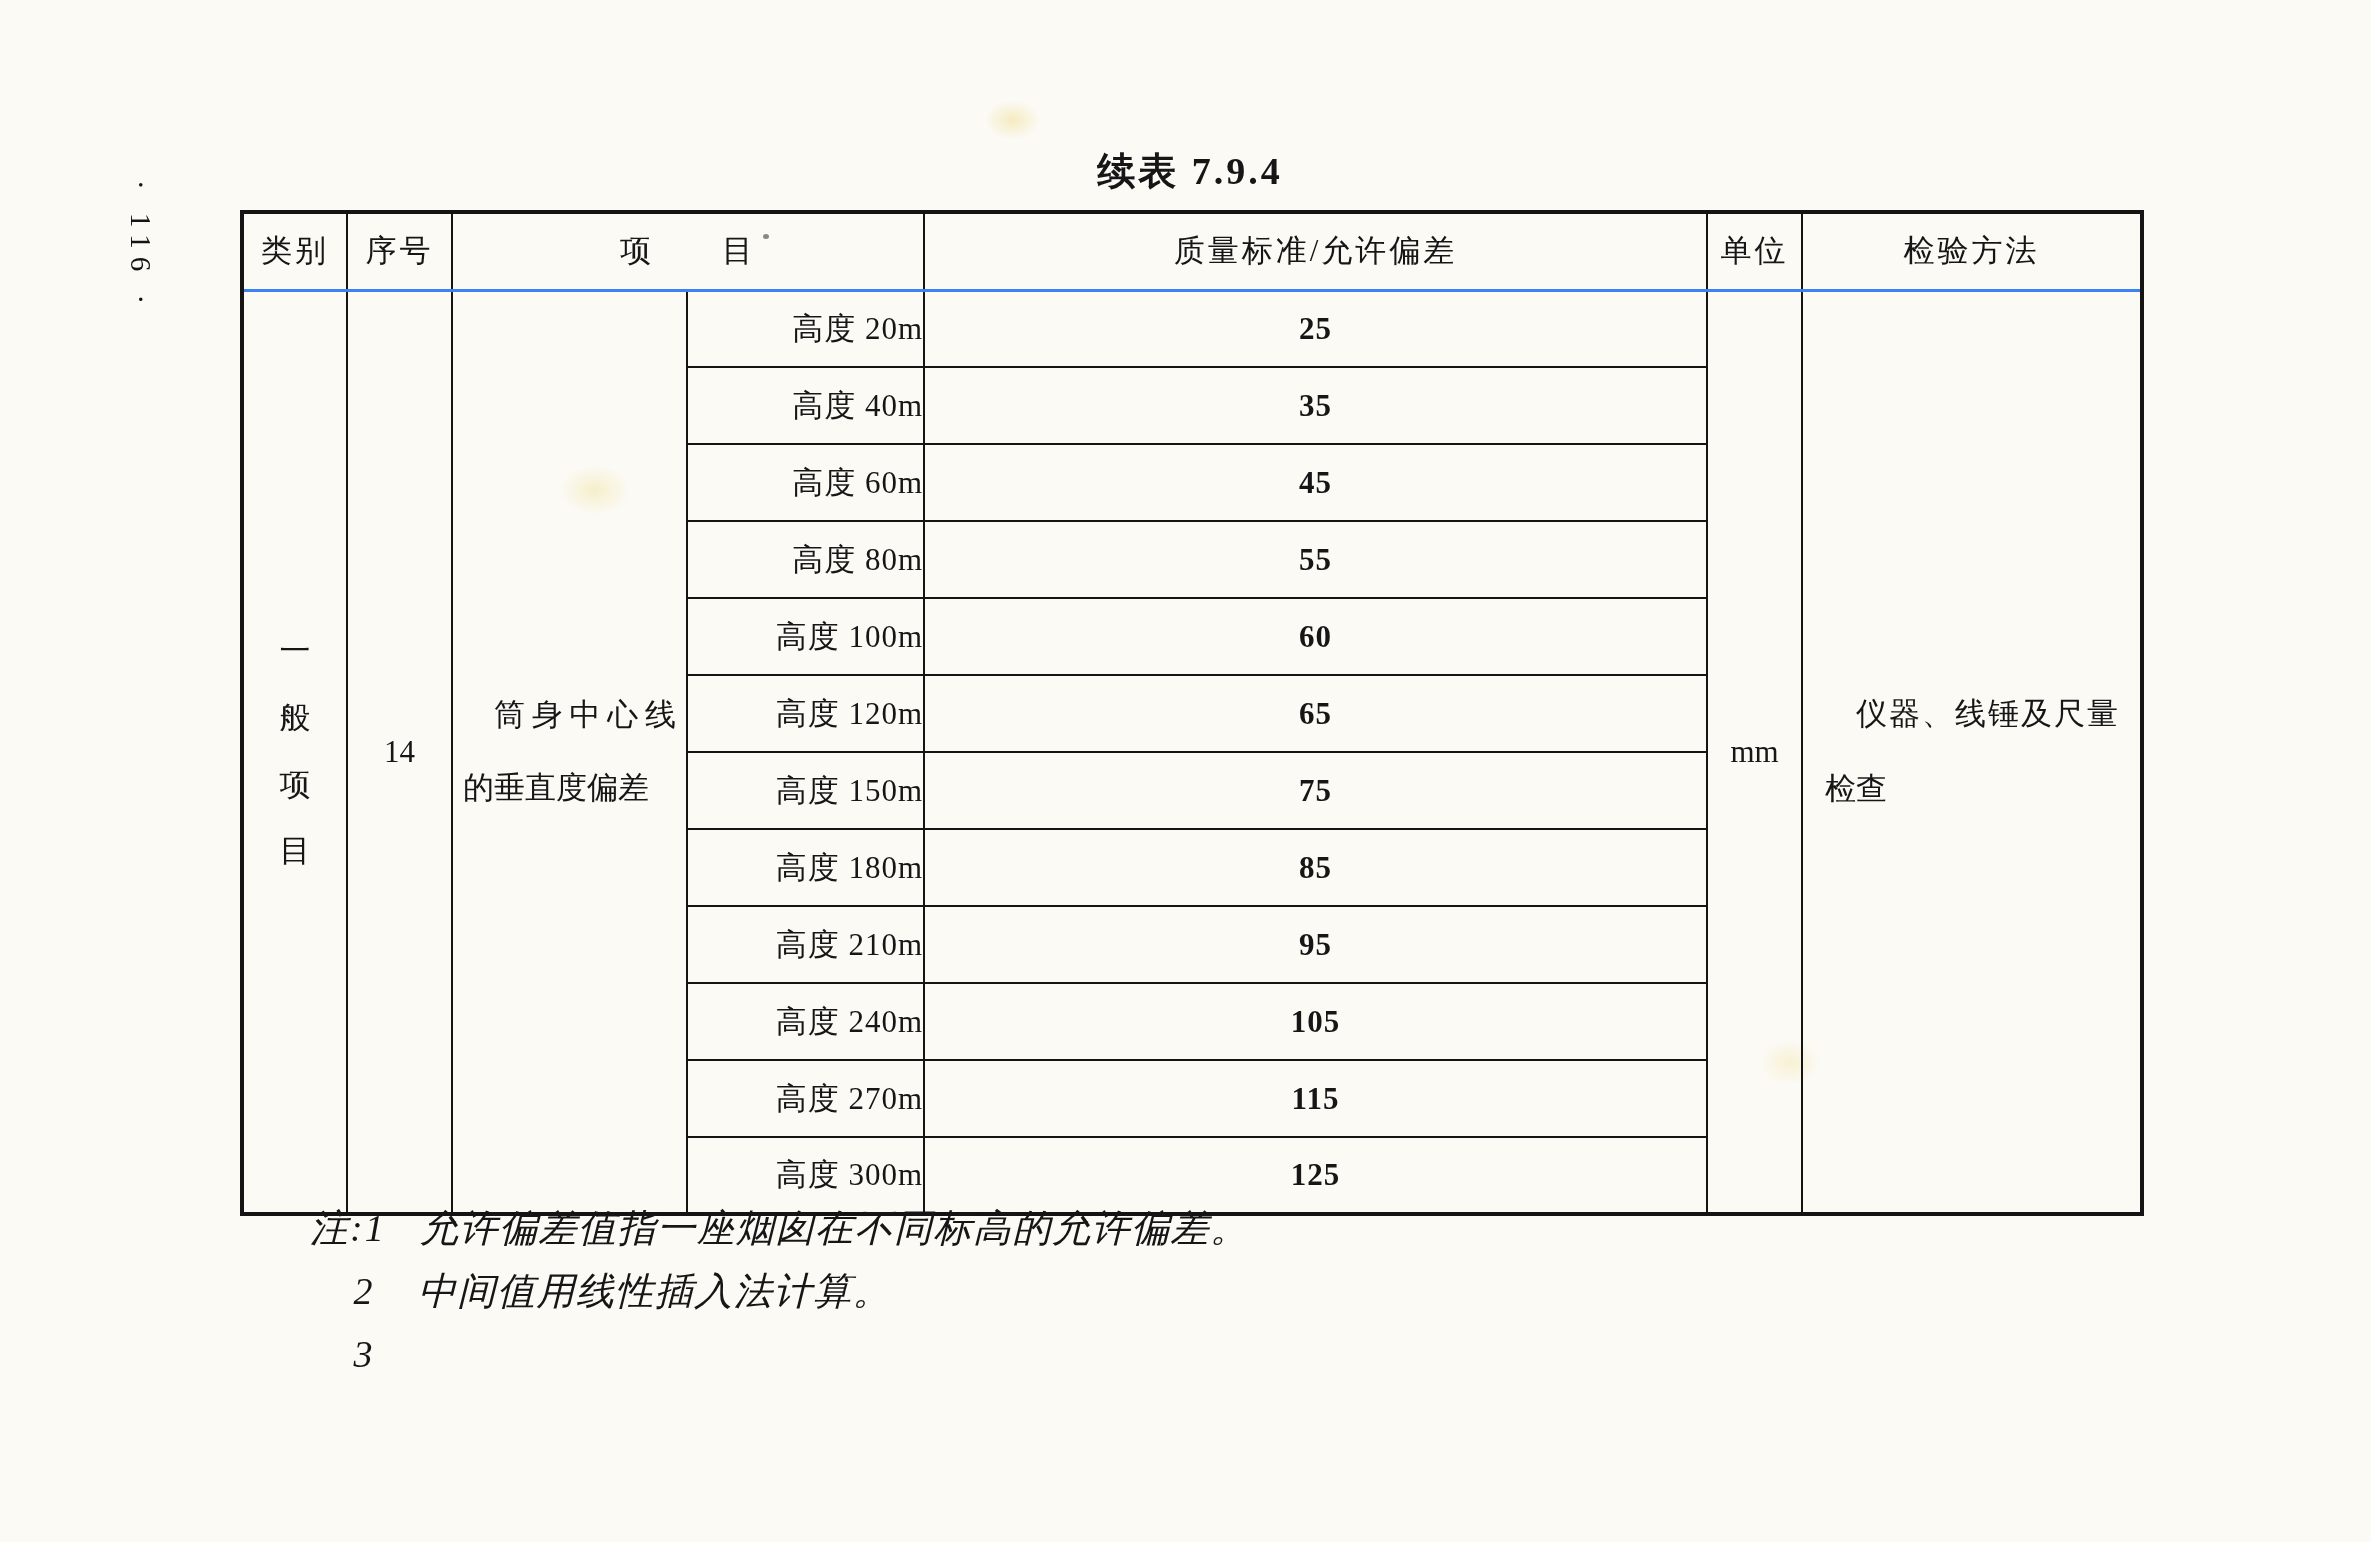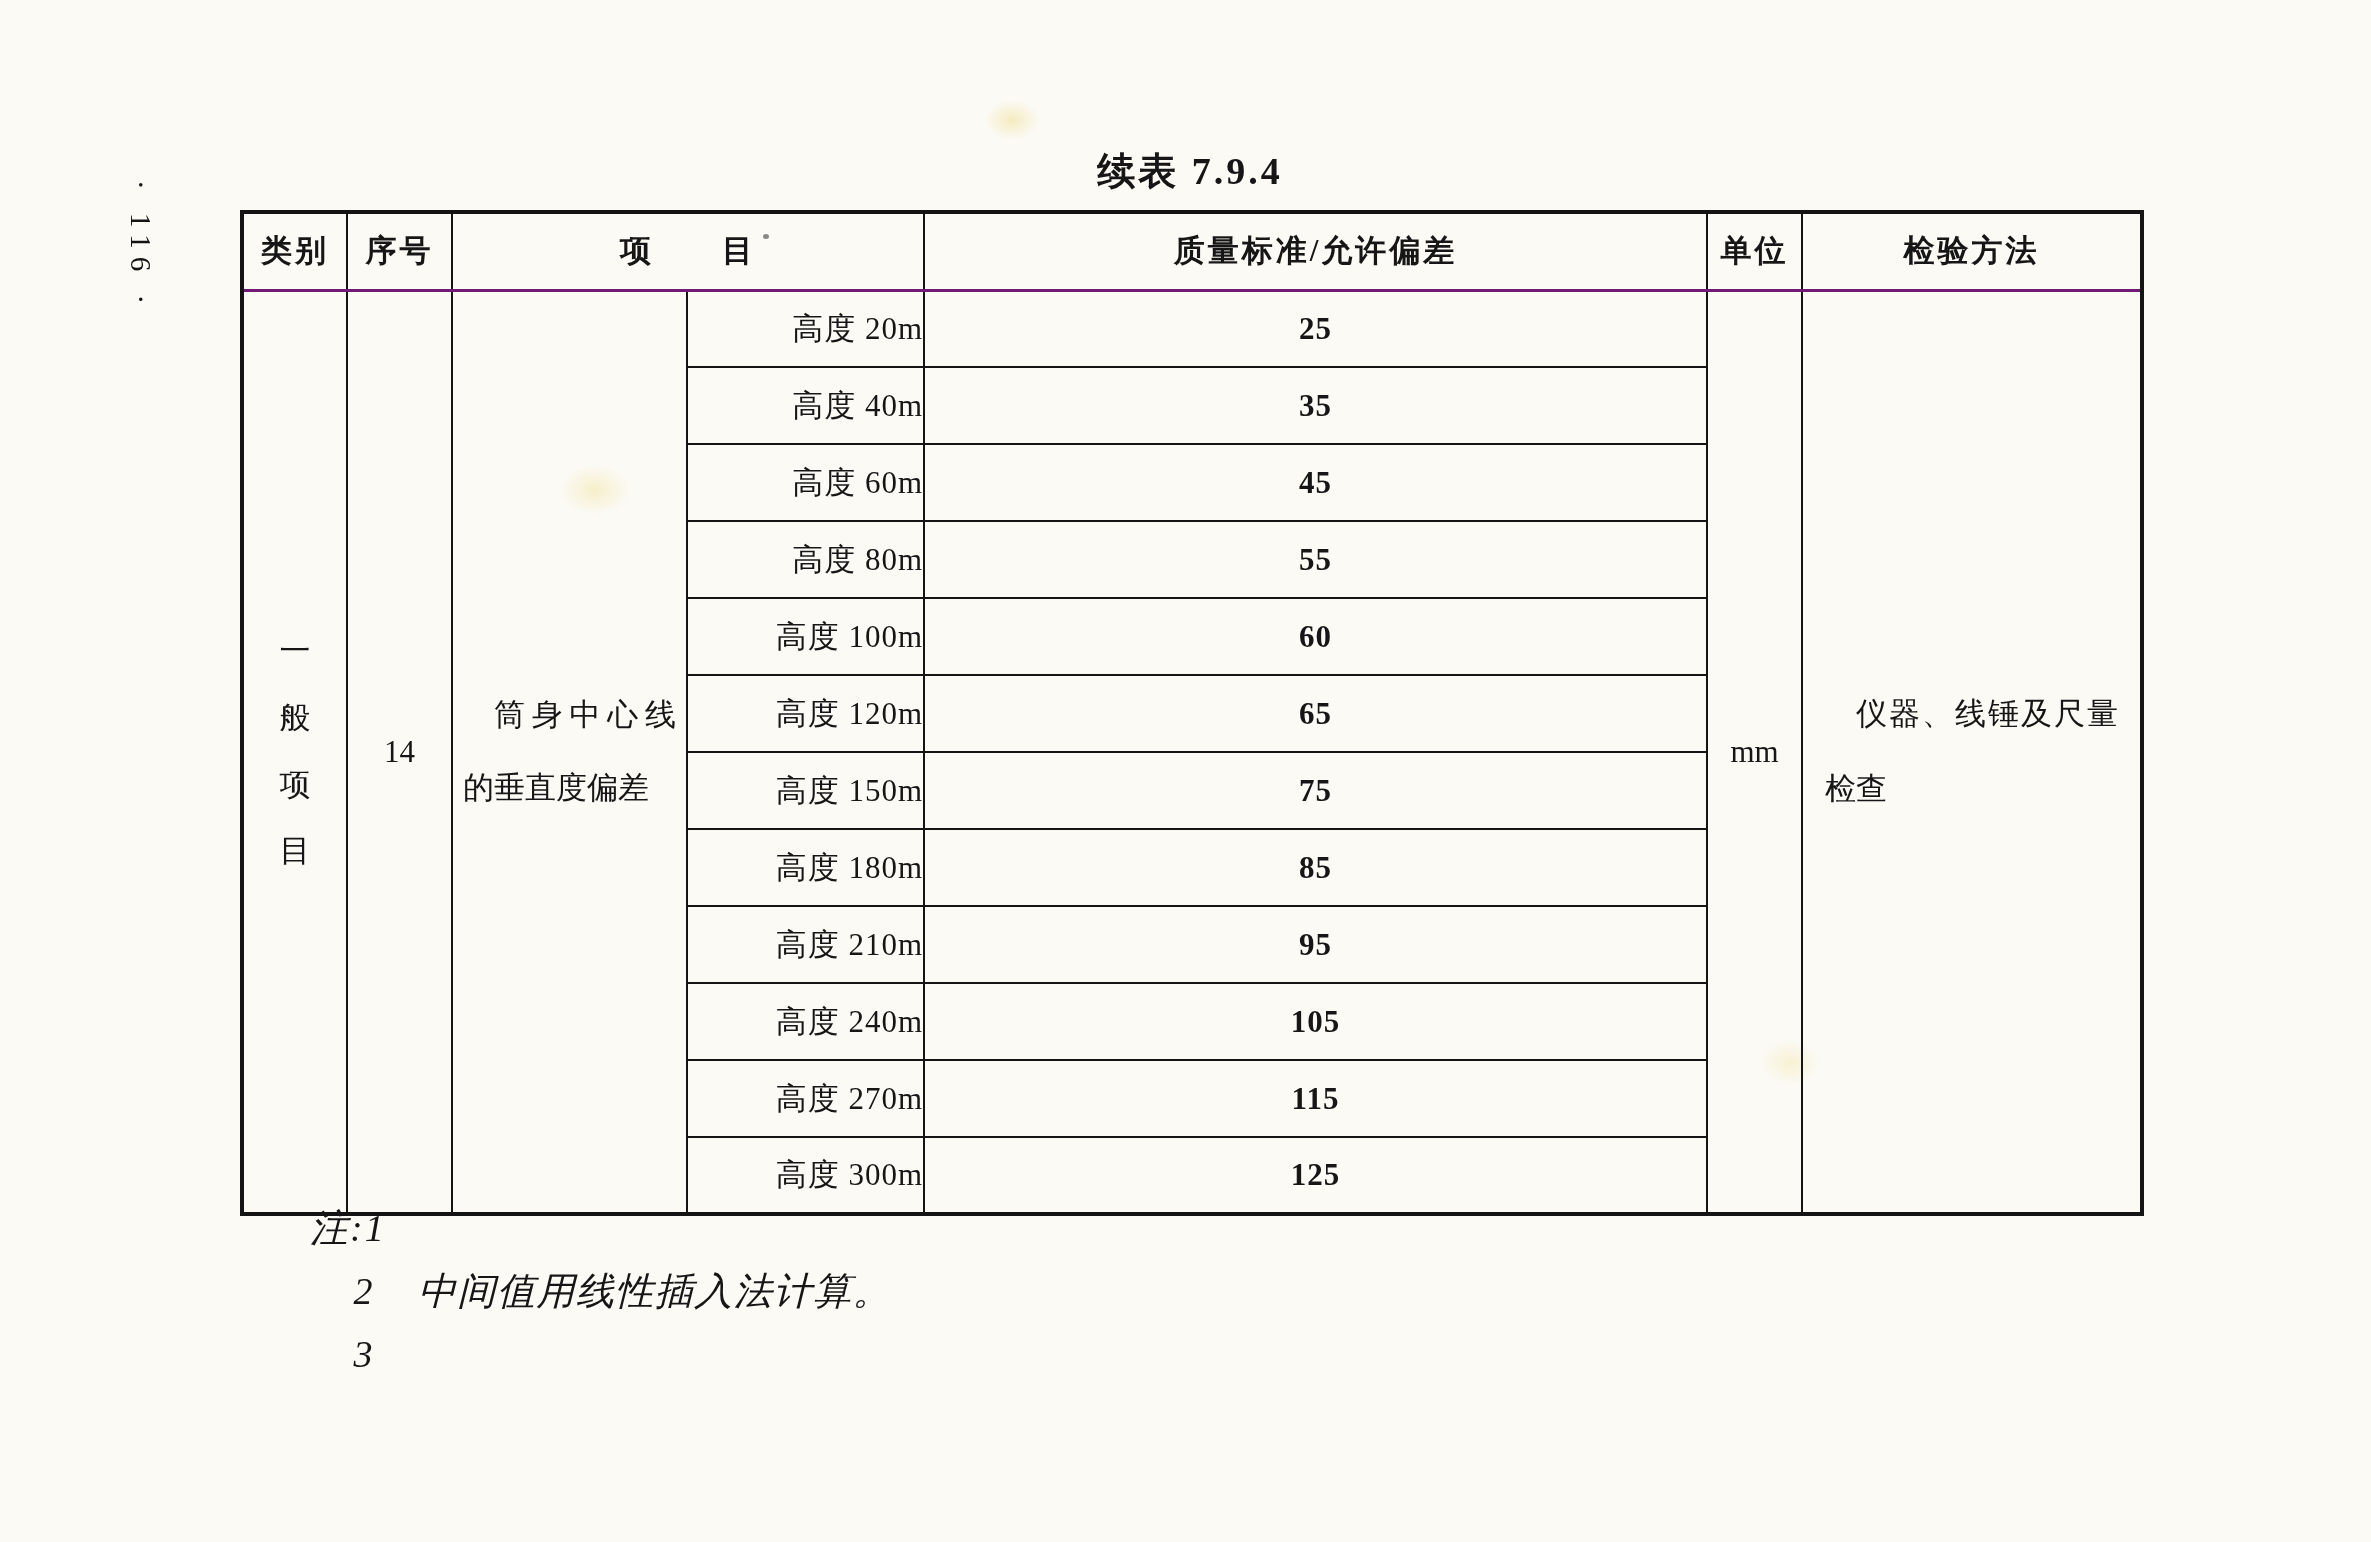--- a/index.html
+++ b/index.html
@@ -47,21 +47,21 @@
     overflow:hidden;
   }
   col.c-cat   { width:105px; }
   col.c-ser   { width:105px; }
   col.c-item1 { width:235px; }
   col.c-item2 { width:237px; }
   col.c-std   { width:783px; }
   col.c-unit  { width:95px;  }
   col.c-meth  { width:340px; }
 
-  thead th { height:78px; letter-spacing:3px; border-bottom:3px solid #701a75;font-weight:bold; }
+  thead th { height:78px; letter-spacing:3px; border-bottom:3px solid #3b82f6; }
   tbody td { height:77px; }
 
   td.cat-cell  { vertical-align:middle; }
   .vert-text   { width:36px; margin:0 auto; line-height:2.15; font-size:31px;
                  letter-spacing:0; word-break:break-all; text-align:center; }
   td.itemgroup-cell {
     padding:0 10px; text-align:justify; text-justify:inter-character;
     line-height:2.35; text-indent:31px; font-size:31px;
   }
   td.height-cell { text-align:right; padding-left:52px; letter-spacing:1px;margin-left:8px; }
@@ -165,20 +165,21 @@
     <tr>
       <td class="height-cell">高度 300m</td>
       <td class="value-cell">125</td>
     </tr>
   </tbody>
 </table>
 
 <div class="notes">
   <div class="note-row">
     <span class="note-label">注:1</span>
+    <span class="note-text">允许偏差值指一座烟囱在不同标高的允许偏差。</span>
   </div>
   <div class="note-row">
     <span class="note-label num">2</span>
     <span class="note-text">中间值用线性插入法计算。</span>
   </div>
   <div class="note-row">
     <span class="note-label num">3</span>
   </div>
 </div>
 

